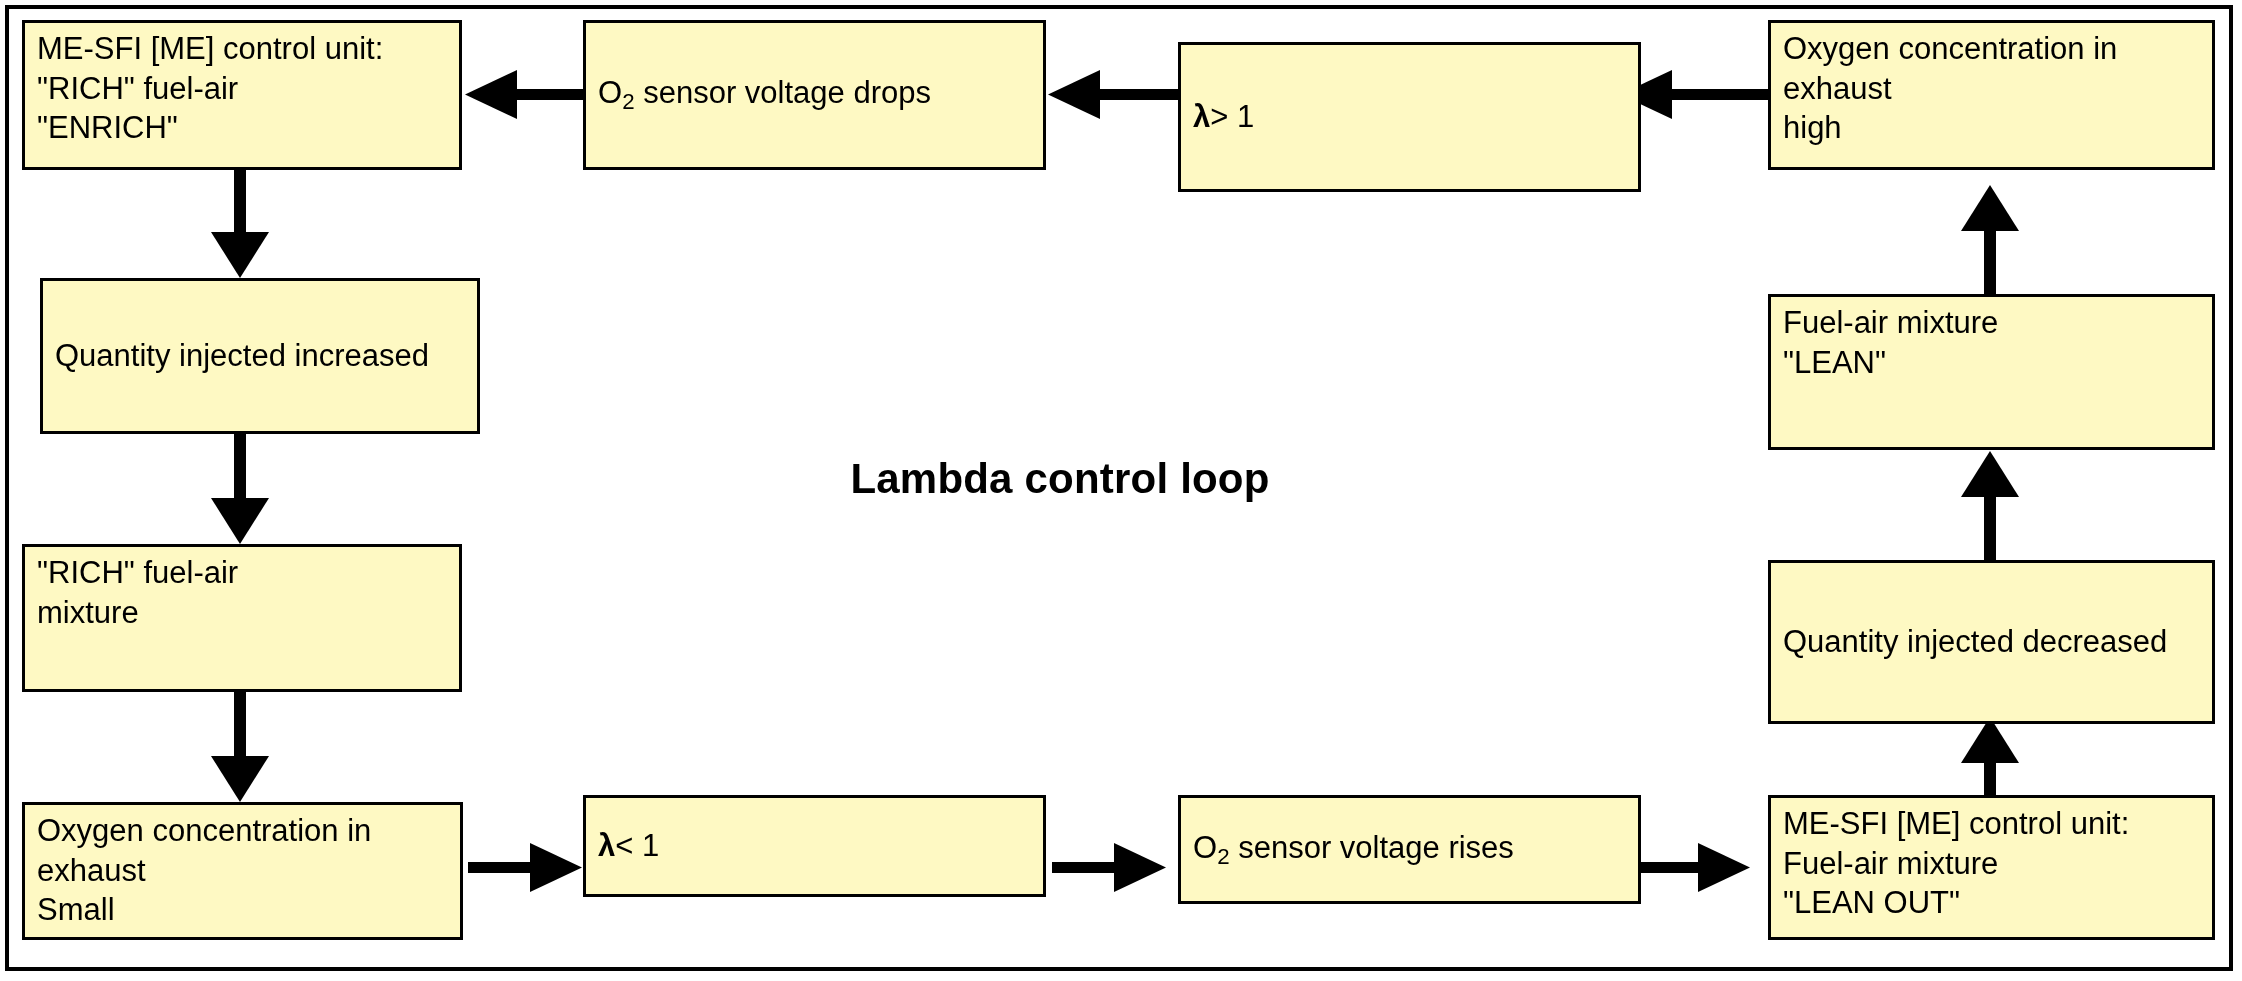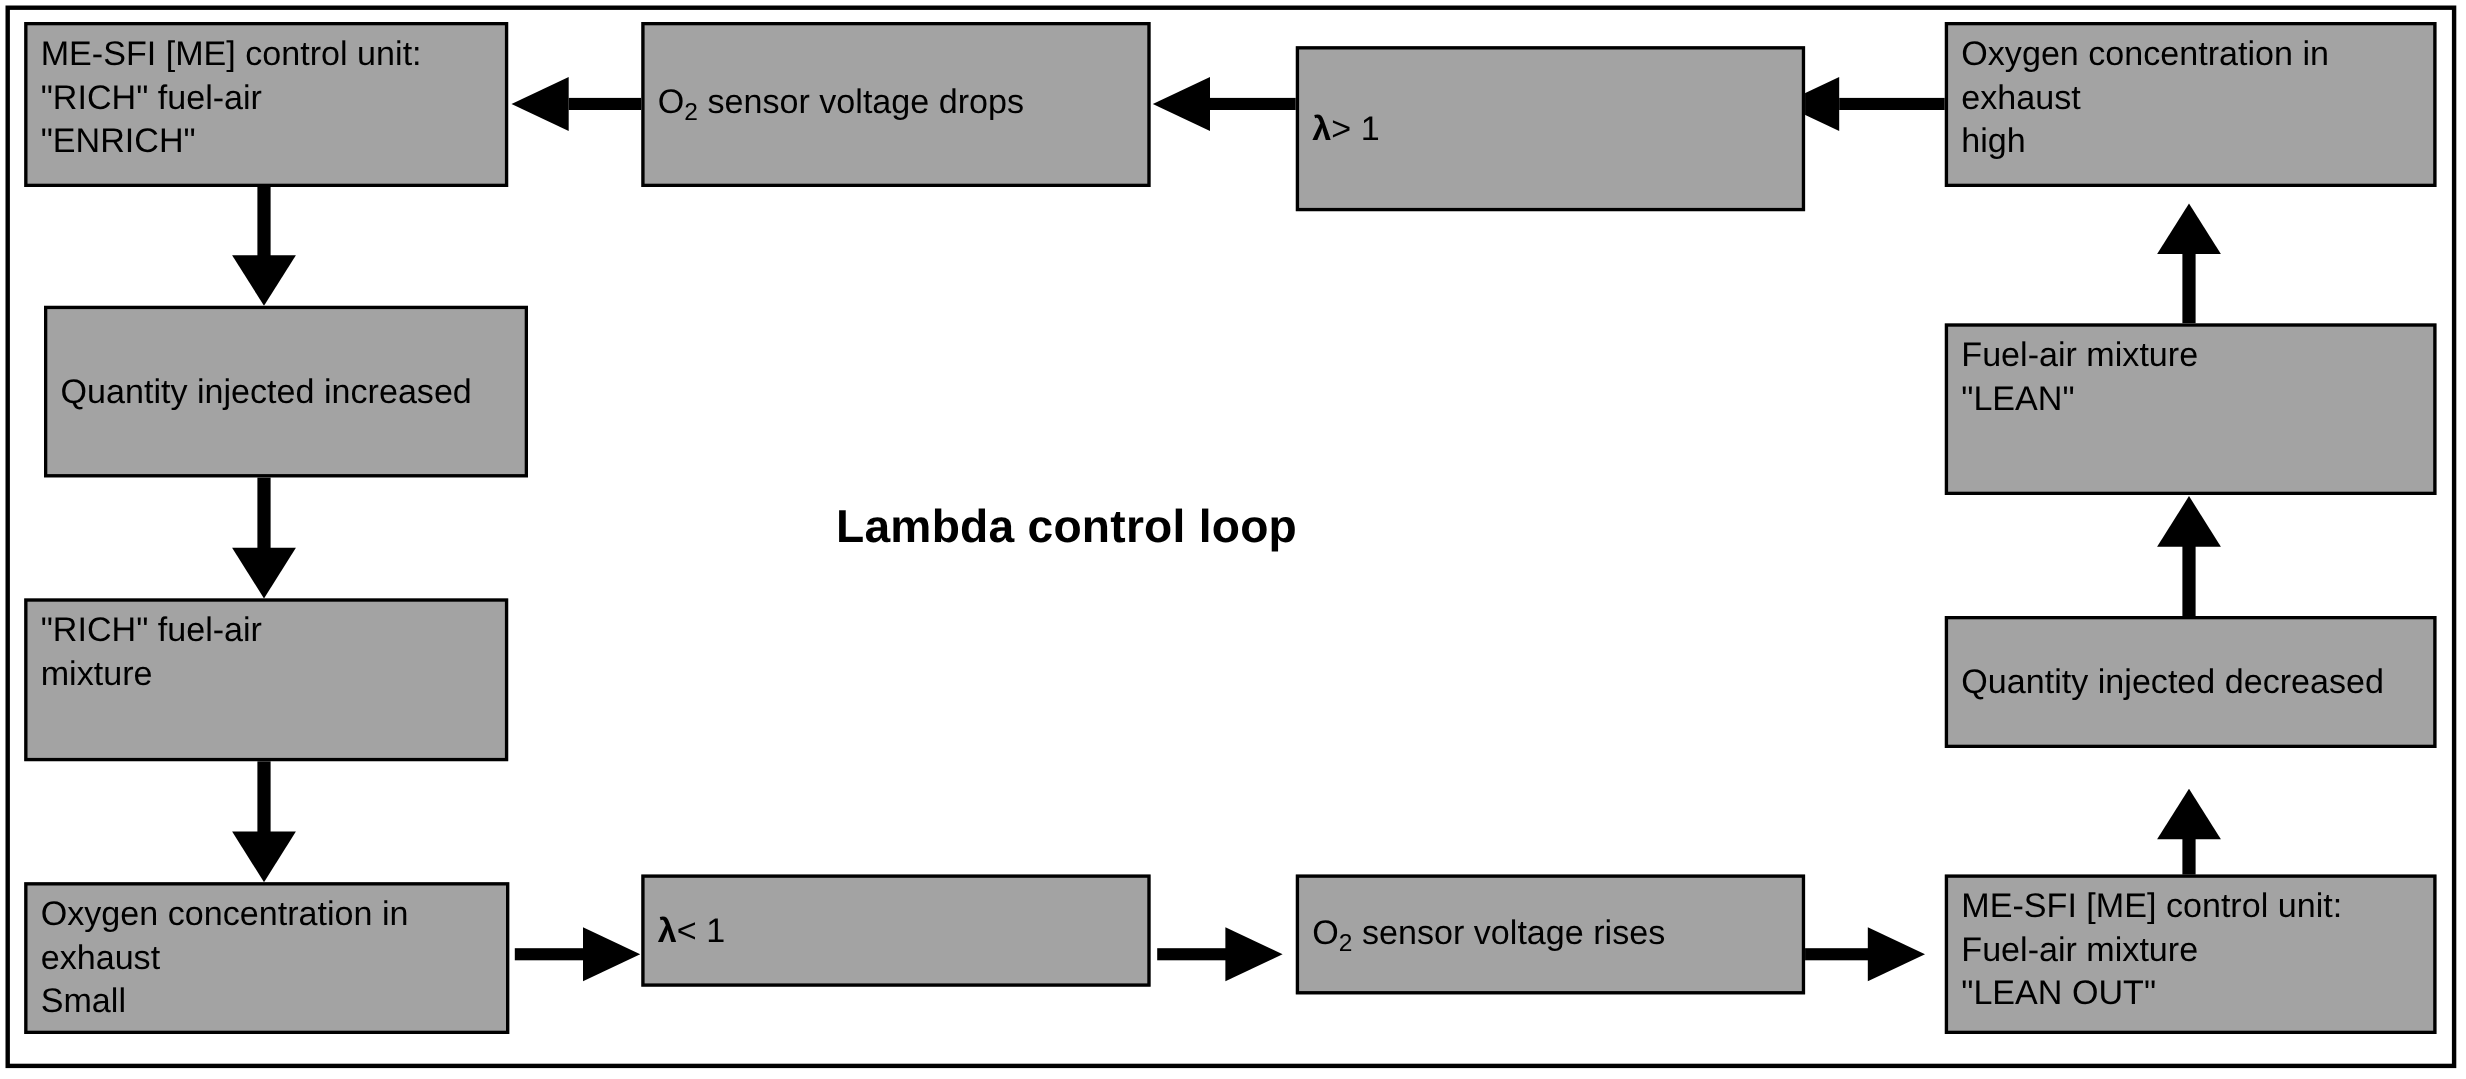--- a/index.html
+++ b/index.html
@@ -21,21 +21,21 @@
     top: 5px;
     width: 2228px;
     height: 966px;
     border: 4px solid #000000;
     box-sizing: border-box;
   }
   .node {
     position: absolute;
     box-sizing: border-box;
     border: 3px solid #000000;
-    background: #a3a3a3;
+    background: #fef9c3;
     padding: 6px 9px 6px 12px;
     font-size: 31px;
     line-height: 1.28;
     color: #000000;
     white-space: pre-line;
     overflow: hidden;
   }
   .node.v-center {
     display: flex;
     flex-direction: column;
@@ -55,20 +55,21 @@
   }
   .sub {
     font-size: 0.72em;
     vertical-align: -0.28em;
   }
   #diagram-title {
     position: absolute;
     left: 760px;
     top: 455px;
     width: 600px;
+    text-align: center;
     font-size: 42px;
     font-weight: bold;
     color: #000000;
     letter-spacing: 0.2px;
   }
   #arrow-layer {
     position: absolute;
     left: 0;
     top: 0;
     width: 2242px;
@@ -188,21 +189,21 @@
   <div class="node v-center" style="left:1178px; top:795px; width:463px; height:109px;">
     <span class="node-text"><span>O</span><span class="sub">2</span><span> sensor voltage rises</span></span>
   </div>
 
   <div class="node v-top" style="left:1768px; top:795px; width:447px; height:145px;">
     <span class="node-text">ME-SFI [ME] control unit:
 Fuel-air mixture
 "LEAN OUT"</span>
   </div>
 
-  <div class="node v-center" style="left:1768px; top:560px; width:447px; height:120px;justify-content:center;">
+  <div class="node v-center" style="left:1768px; top:560px; width:447px; height:164px;justify-content:center;">
     <span class="node-text">Quantity injected decreased</span>
   </div>
 
   <div class="node v-top" style="left:1768px; top:294px; width:447px; height:156px;">
     <span class="node-text">Fuel-air mixture
 "LEAN"</span>
   </div>
 
   <div id="diagram-title">Lambda control loop</div>
 

